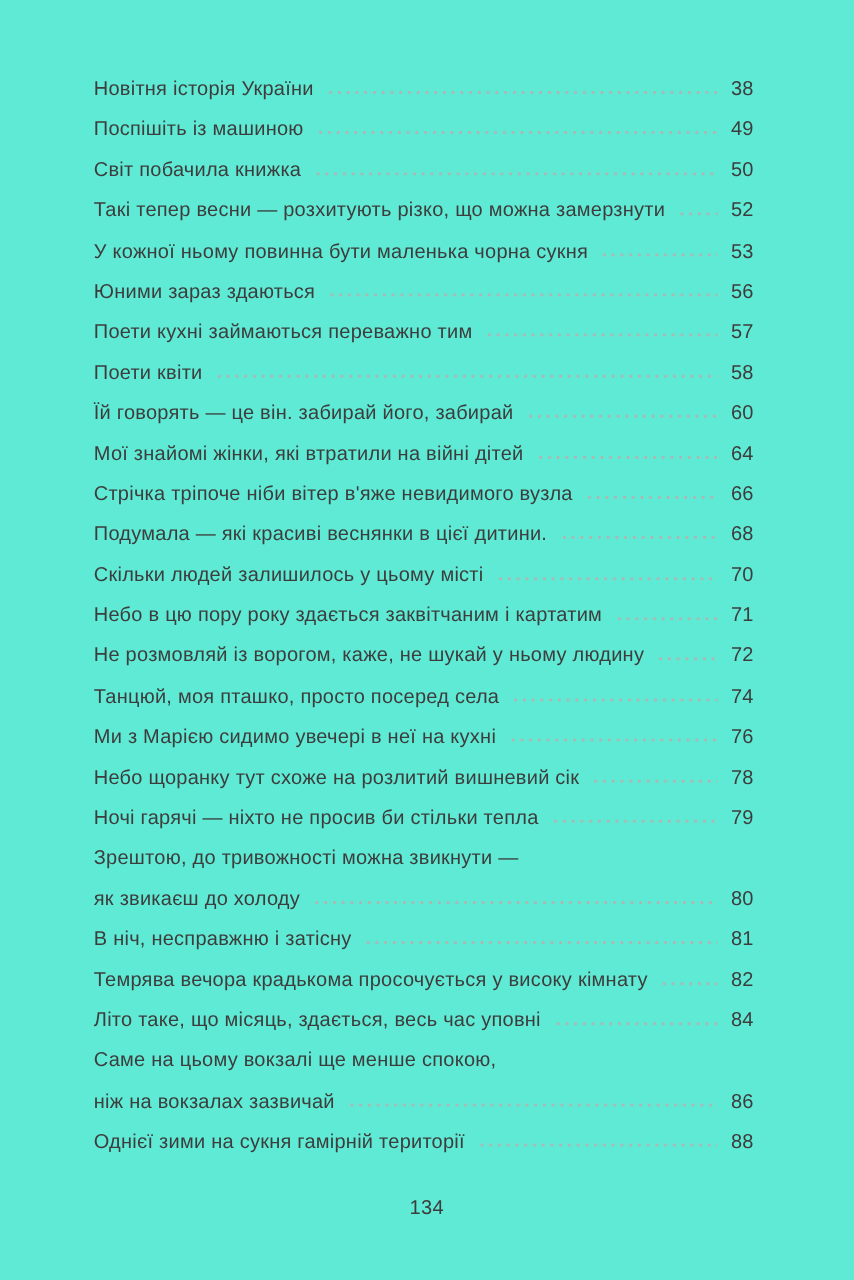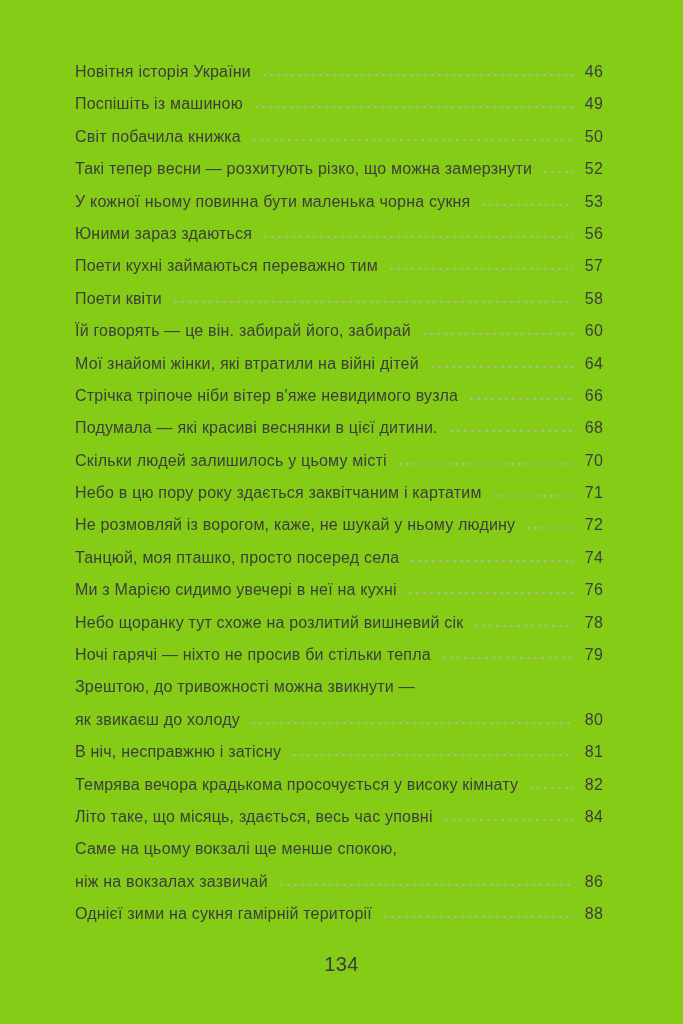--- a/index.html
+++ b/index.html
@@ -3,21 +3,21 @@
 <meta charset="utf-8">
 <style>
   * { margin:0; padding:0; box-sizing:border-box; }
   html, body { background:#ffffff; }
   body {
     width:683px; height:1024px;
     position:relative; overflow:hidden;
     font-family:"Liberation Sans", sans-serif;
     color:#3d3d3d;
   }
-  .page { position:absolute; inset:0; background:#84cc16; }
+  .page { position:absolute; inset:0; background:#5eead4; }
   .toc {
     position:absolute;
     left:75px; right:80px; top:56px;
   }
   .toc-line {
     display:flex;
     align-items:baseline;
     height:32.4px;
     line-height:32.4px;
     font-size:16px;
@@ -42,34 +42,34 @@
     flex:0 0 auto;
     min-width:24px;
     text-align:right;
     white-space:nowrap;
     color:#3d3d3d;
   }
   .footer-page {
     position:absolute;
     left:0; right:0; bottom:48px;
     text-align:center;
-    font-size:20px;
+    font-size:16px;
     color:#3d3d3d;
     letter-spacing:0.3px;
   }
 </style>
 </head>
 <body>
 
 <div class="page">
   <div class="toc" id="toc-container">
       <div class="toc-line">
         <span class="toc-title">Новітня історія України</span>
         <span class="leader"></span>
-        <span class="toc-page">46</span>
+        <span class="toc-page">38</span>
       </div>
       <div class="toc-line">
         <span class="toc-title">Поспішіть із машиною</span>
         <span class="leader"></span>
         <span class="toc-page">49</span>
       </div>
       <div class="toc-line">
         <span class="toc-title">Світ побачила книжка</span>
         <span class="leader"></span>
         <span class="toc-page">50</span>

